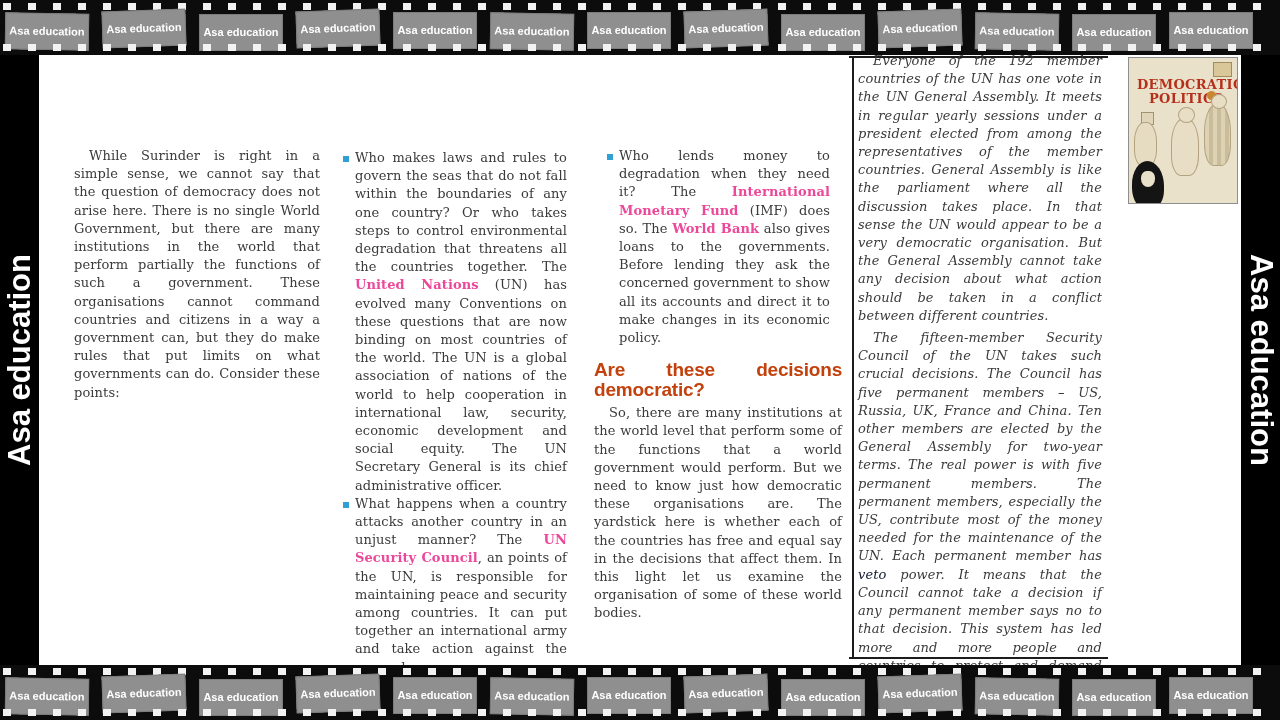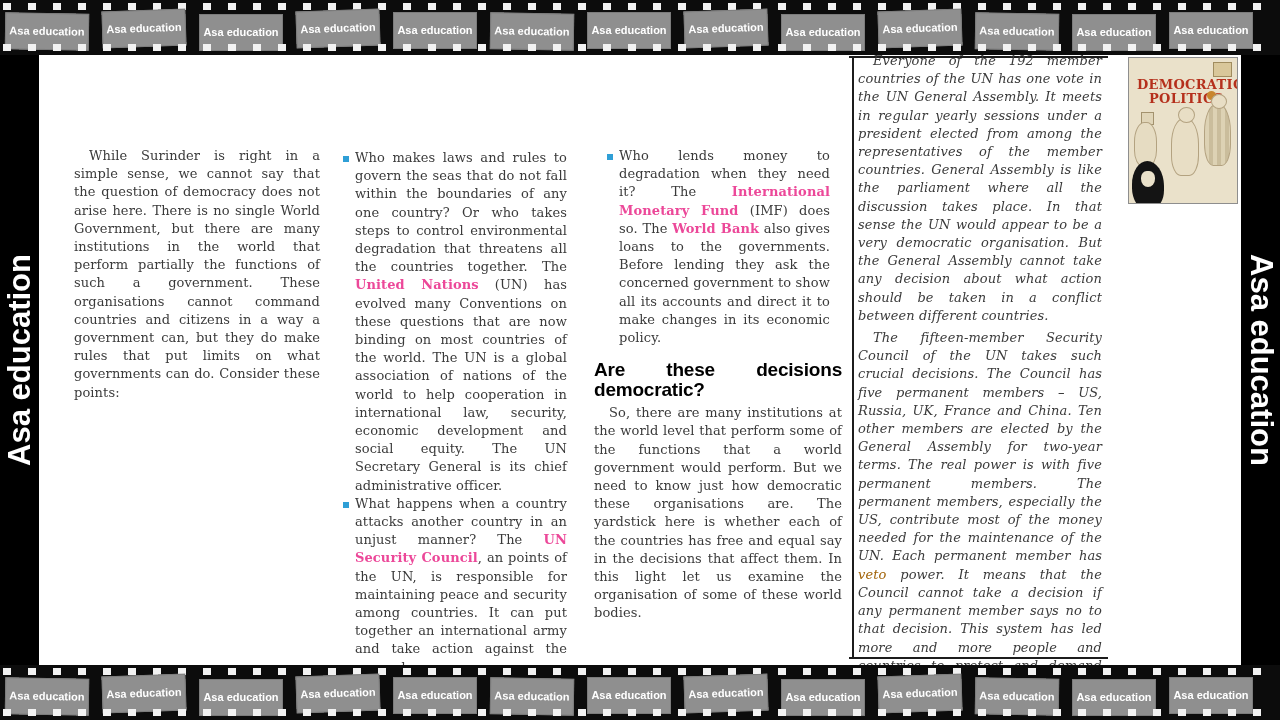--- a/index.html
+++ b/index.html
@@ -60,23 +60,23 @@
 
   .blist { margin:12px; padding:0; list-style:none; }
   .blist li { position:relative; padding-left:13px; }
   .blist li::before {
     content:""; position:absolute; left:1px; top:7px;
     width:6px; height:6px; background:#2f9fd6;
   }
 
   .sec-heading {
     font:bold 19px/19.5px "Liberation Sans", sans-serif;
-    color:#000000; margin:13px 0 5px 0; letter-spacing:-0.2px;
-  }
-  .veto { color:#a16207; }
+    color:#c2410c; margin:13px 0 5px 0; letter-spacing:-0.2px;
+  }
+  .veto { color:#0f172a; }
 
   
   .rule-v  { position:absolute; left:852px; top:57px; width:2px; height:601px; background:#1c1c1c; }
   .rule-ht { position:absolute; left:849px; top:56px;  width:259px; height:2px; background:#1c1c1c; }
   .rule-hb { position:absolute; left:849px; top:657px; width:259px; height:2px; background:#1c1c1c; }
 
   
   #cover {
     position:absolute; left:1128px; top:57px; width:110px; height:147px;
     background:#eae1ca; border:1px solid #8e8e8e; overflow:hidden;

